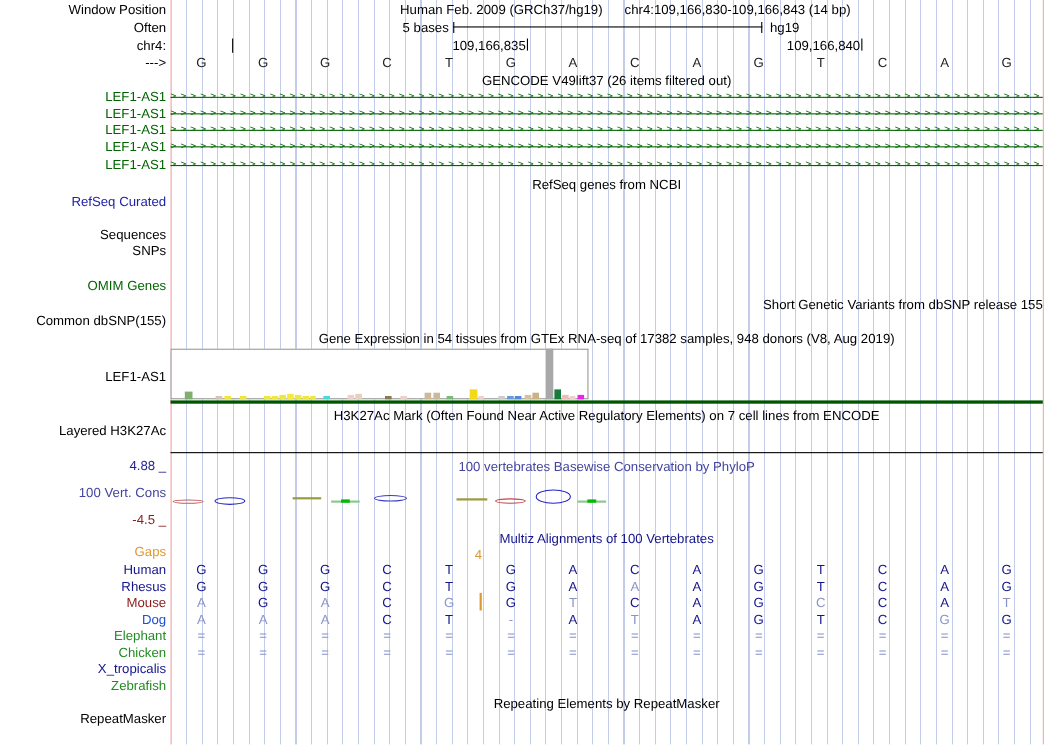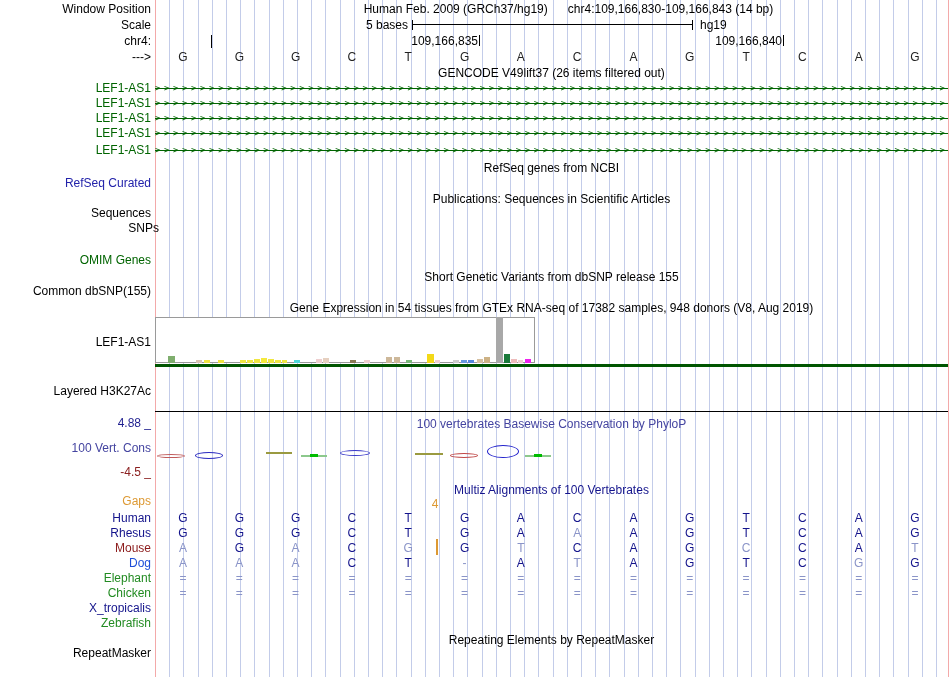--- a/index.html
+++ b/index.html
@@ -23,56 +23,56 @@
 
 <div id="screen">
 
   <div class="guides"></div>
   <div class="salmon" style="left:155px;"></div>
   <div class="salmon" style="left:948px;"></div>
 
   <div class="lbl" style="top:2px;">Window Position</div>
   <div class="ctr" style="top:2px;margin-left:17px;"><span>Human Feb. 2009 (GRCh37/hg19)</span><span style="padding-left:20px;">chr4:109,166,830-109,166,843 (14 bp)</span></div>
 
-  <div class="lbl" style="top:18px;">Scale</div>
+  <div class="lbl" style="top:18px;">Often</div>
   <div class="abs" style="top:18px;left:308px;width:100px;text-align:right;">5 bases</div>
   <div class="tick" style="left:412px;top:20px;height:10px;"></div>
   <div class="hline" style="left:412px;top:24px;width:281px;"></div>
   <div class="tick" style="left:692px;top:20px;height:10px;"></div>
   <div class="abs" style="top:18px;left:700px;">hg19</div>
 
   <div class="lbl" style="top:34px;">chr4:</div>
   <div class="tick" style="left:211px;top:35px;height:13px;"></div>
   <div class="abs" style="top:34px;left:378px;width:100px;text-align:right;">109,166,835</div>
   <div class="tick" style="left:479px;top:35px;height:11px;"></div>
   <div class="abs" style="top:34px;left:682px;width:100px;text-align:right;">109,166,840</div>
   <div class="tick" style="left:783px;top:35px;height:11px;"></div>
 
   <div class="lbl" style="top:50px;">---&gt;</div>
 
   <div class="ctr" style="top:66px;">GENCODE V49lift37 (26 items filtered out)</div>
 
   <div class="ctr" style="top:161px;">RefSeq genes from NCBI</div>
   <div class="lbl" style="top:176px;color:#2222aa;">RefSeq Curated</div>
 
-  <div class="ctr" style="top:192px;">Publications: Sequences in Scientific Articles</div>
   <div class="lbl" style="top:206px;">Sequences</div>
-  <div class="lbl" style="top:221px;padding-left:8px;">SNPs</div>
+  <div class="lbl" style="top:221px;">SNPs</div>
 
   <div class="lbl" style="top:253px;color:#006400;">OMIM Genes</div>
 
-  <div class="ctr" style="top:270px;">Short Genetic Variants from dbSNP release 155</div>
+  <div class="ctr" style="top:270px;text-align:right;">Short Genetic Variants from dbSNP release 155</div>
   <div class="lbl" style="top:284px;">Common dbSNP(155)</div>
 
   <div class="ctr" style="top:301px;">Gene Expression in 54 tissues from GTEx RNA-seq of 17382 samples, 948 donors (V8, Aug 2019)</div>
   <div class="abs" style="left:155px;top:317px;width:380px;height:46px;background:#fff;border:1px solid #9a9a9a;box-sizing:border-box;"></div>
   <div class="lbl" style="top:335px;">LEF1-AS1</div>
 
   <div class="abs" style="left:155px;top:364px;width:793px;height:3px;background:#005500;"></div>
 
+  <div class="ctr" style="top:371px;">H3K27Ac Mark (Often Found Near Active Regulatory Elements) on 7 cell lines from ENCODE</div>
   <div class="lbl" style="top:384px;">Layered H3K27Ac</div>
   <div class="hline" style="left:155px;top:411px;width:793px;"></div>
 
   <div class="lbl" style="top:416px;color:#1f1f8f;">4.88 _</div>
   <div class="ctr" style="top:417px;color:#4444a0;">100 vertebrates Basewise Conservation by PhyloP</div>
   <div class="lbl" style="top:441px;color:#4444a0;">100 Vert. Cons</div>
   <div class="lbl" style="top:465px;color:#8b2020;">-4.5 _</div>
 
   <div class="ctr" style="top:483px;color:#14148c;">Multiz Alignments of 100 Vertebrates</div>
   <div class="lbl" style="top:494px;color:#dd9933;">Gaps</div>

